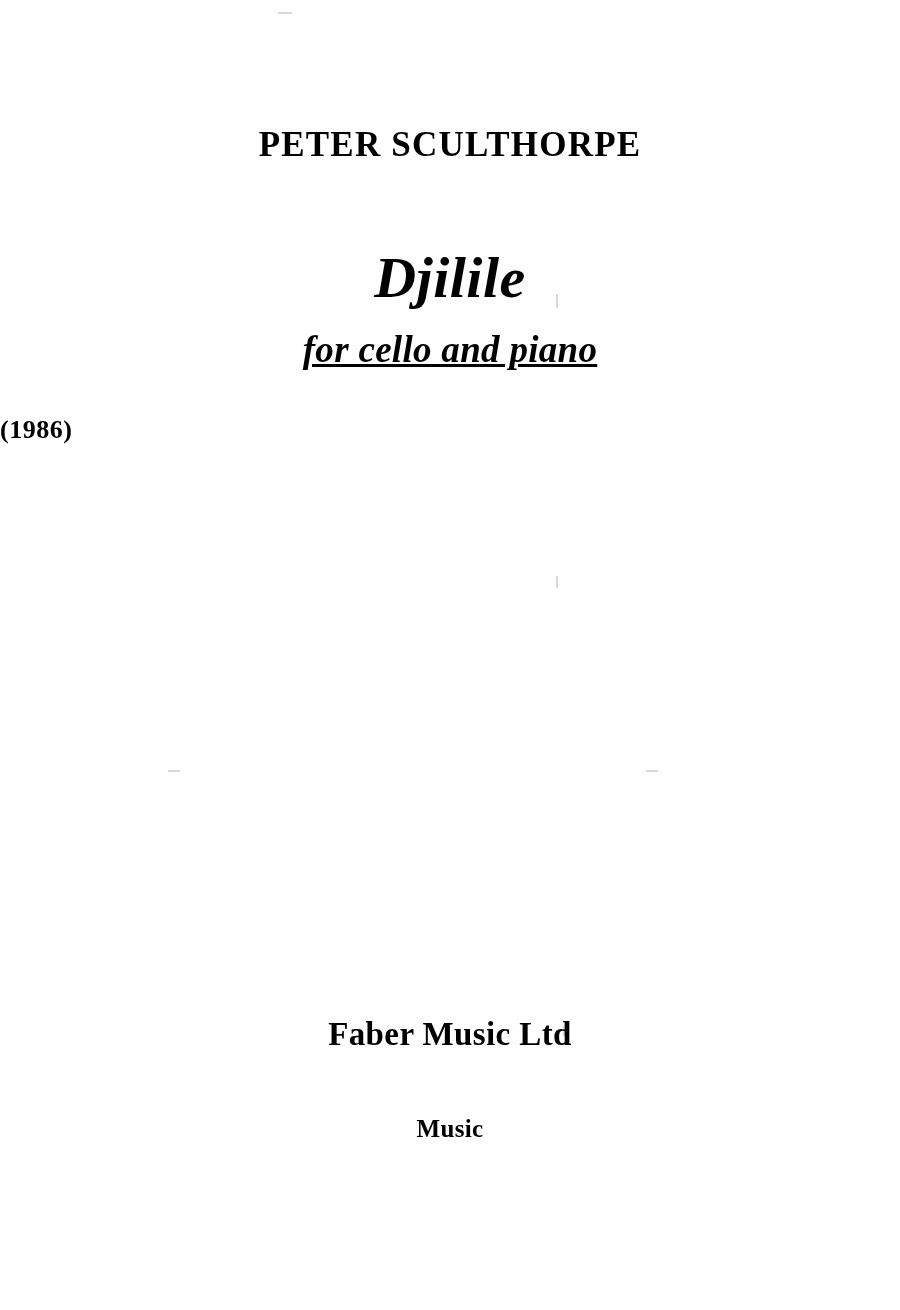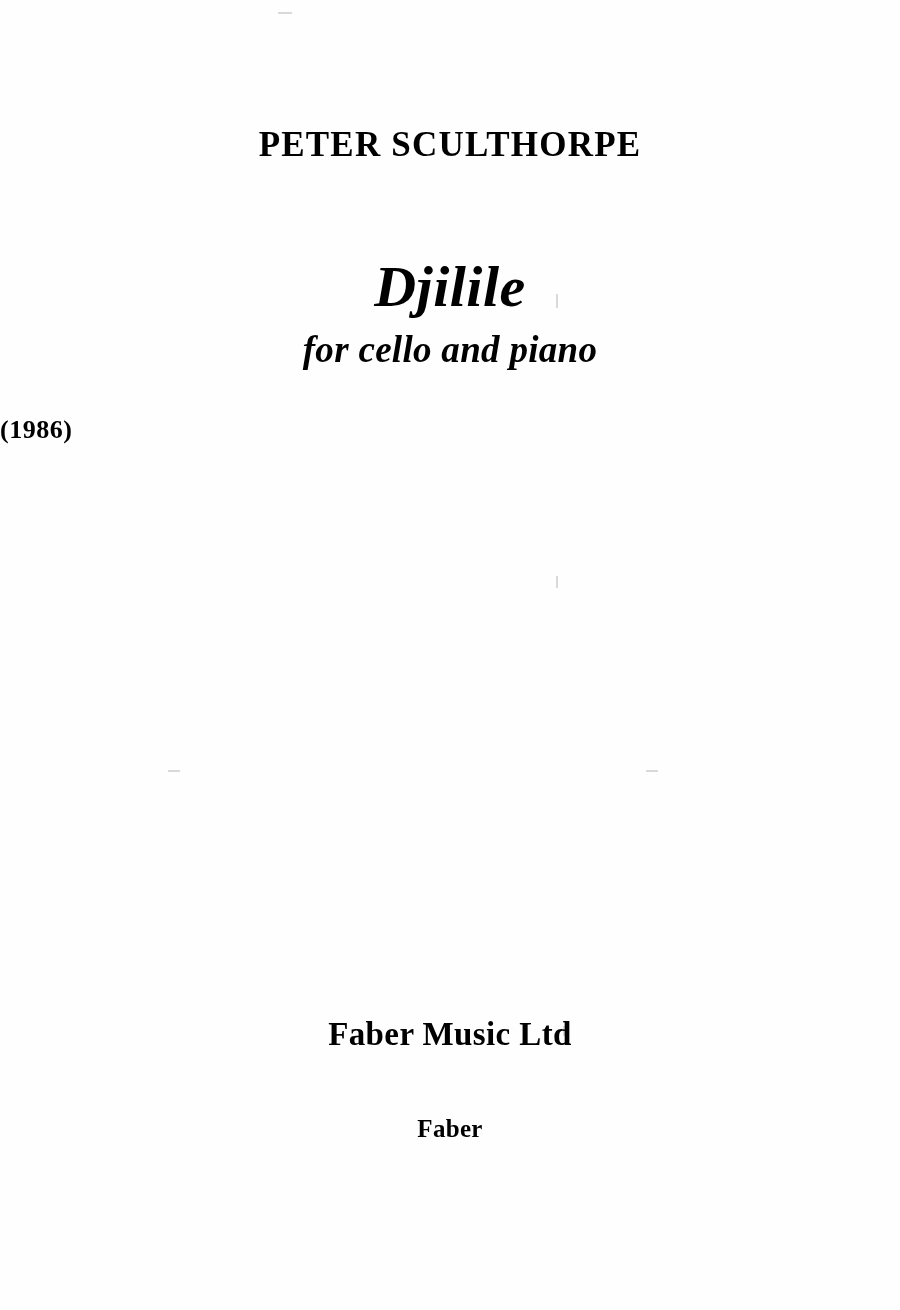--- a/index.html
+++ b/index.html
@@ -40,34 +40,34 @@
     top: 248px;
     left: 0;
     width: 900px;
     text-align: center;
     font-family: "Liberation Serif", serif;
     font-weight: bold;
     font-style: italic;
     font-size: 58px;
     letter-spacing: 0.5px;
     line-height: 1.05;
-    margin-top: 9px;
   }
   .subtitle {
     position: absolute;
     top: 330px;
     left: 0;
     width: 900px;
     text-align: center;
     font-family: "Liberation Serif", serif;
     font-weight: bold;
     font-style: italic;
     font-size: 37px;
     letter-spacing: 0.3px;
     line-height: 1.1;
+    text-decoration: underline;
   }
   .year {
     position: absolute;
     top: 415px;
     left: 0;
     width: 900px;
     text-align: left;
     font-family: "Liberation Serif", serif;
     font-weight: bold;
     font-size: 26px;
@@ -116,15 +116,15 @@
   <div class="composer">PETER SCULTHORPE</div>
 
   <div class="title">Djilile</div>
 
   <div class="subtitle">for cello and piano</div>
 
   <div class="year">(1986)</div>
 
   <div class="publisher">Faber Music Ltd</div>
 
-  <div class="city">Faber</div>
+  <div class="city">Music</div>
 
 </div>
 
 </body></html>

